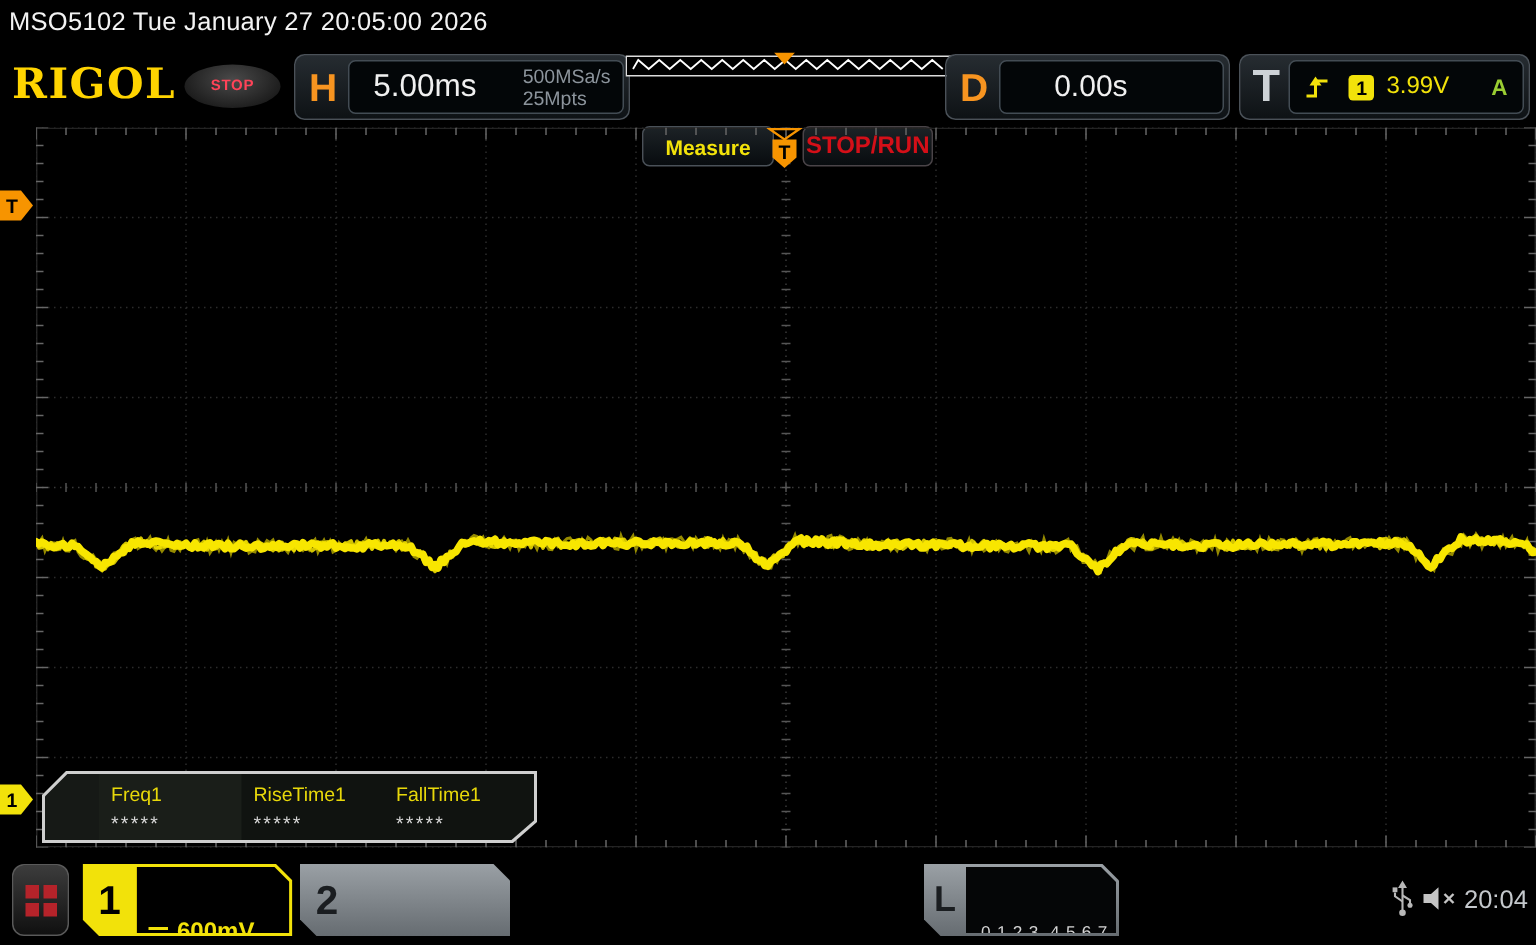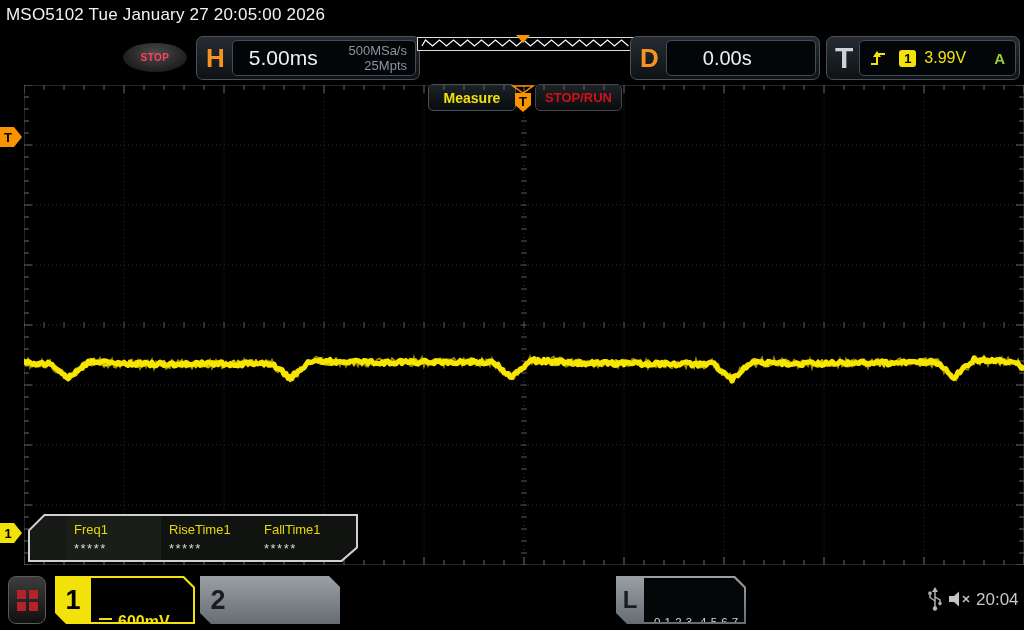--- a/index.html
+++ b/index.html
@@ -18,30 +18,30 @@
           background:radial-gradient(ellipse at 50% 35%, #4a4a4a, #1c1c1c 75%);
           display:flex; align-items:center; justify-content:center;
           color:#ff4358; font-weight:bold; font-size:10px; letter-spacing:.5px; }
   .hdr-block { background:linear-gradient(#262c31,#0e1215); border:1px solid #4a5158;
           border-radius:7px; display:flex; align-items:center; }
   .hdr-letter { font-size:26px; font-weight:bold; color:#f79420; padding:0 7px 0 9px; }
   .hdr-inner { background:#030608; border:1px solid #434c54; border-radius:5px;
           height:36px; flex:1; margin-right:3px; display:flex; align-items:center; }
   #h-block { left:196px; top:5px; width:224px; height:44px; }
   #h-timebase { color:#f0f0f0; font-size:21px; margin-left:16px; }
-  #h-rate-col { margin-left:auto; margin-right:8px; text-align:right;
+  #h-rate-col { margin-left:auto; margin-right:8px; text-align:left;
           color:#8c949c; font-size:13px; line-height:15px; }
   #measure-button { left:428px; top:53px; width:88px; height:27px;
           background:linear-gradient(#1c2226,#080c0f); border:1px solid #4a5158;
           border-radius:5px; display:flex; align-items:center; justify-content:center;
           color:#f2e20a; font-weight:bold; font-size:14px; }
   #stoprun-button { left:535px; top:53px; width:87px; height:27px;
           background:linear-gradient(#1c2226,#080c0f); border:1px solid #4a4448;
           border-radius:5px; display:flex; align-items:center; justify-content:center;
-          color:#d40f18; font-weight:bold; font-size:13px; }
+          color:#d40f18; font-weight:bold; font-size:16px; }
   #d-block { left:630px; top:5px; width:190px; height:44px; }
   #d-value { color:#f0f0f0; font-size:20px; margin-left:36px; }
   #t-block { left:826px; top:5px; width:194px; height:44px; }
   #t-block .hdr-letter { color:#cdd2d6; font-size:30px; padding:0 6px 0 8px; }
   #trig-badge { background:#f2e20a; color:#000; width:17px; height:17px; border-radius:3px;
           font-size:13px; font-weight:bold; display:flex; align-items:center;
           justify-content:center; margin-left:12px; }
   #trig-level { color:#f2e20a; font-size:16px; margin-left:8px; }
   #trig-mode  { color:#9acd32; font-size:15px; font-weight:bold; margin-left:auto; margin-right:10px; }
 
@@ -98,20 +98,21 @@
   #usb-icon { left:926px; top:586px; }
   #mute-icon { left:948px; top:589px; }
   #clock { left:976px; top:590px; color:#c4c8cc; font-size:17px; }
 </style>
 </head>
 <body>
 
 <div class="abs" id="title-bar">MSO5102  Tue January 27 20:05:00 2026</div>
 
 <div class="abs" id="header">
+  <div class="abs" id="logo">RIGOL</div>
 
   <div class="abs" id="stop-badge">STOP</div>
 
   <div class="abs hdr-block" id="h-block">
     <span class="hdr-letter">H</span>
     <span class="hdr-inner">
       <span id="h-timebase">5.00ms</span>
       <span id="h-rate-col">
         <span>500MSa/s</span><br>
         <span>25Mpts</span>

